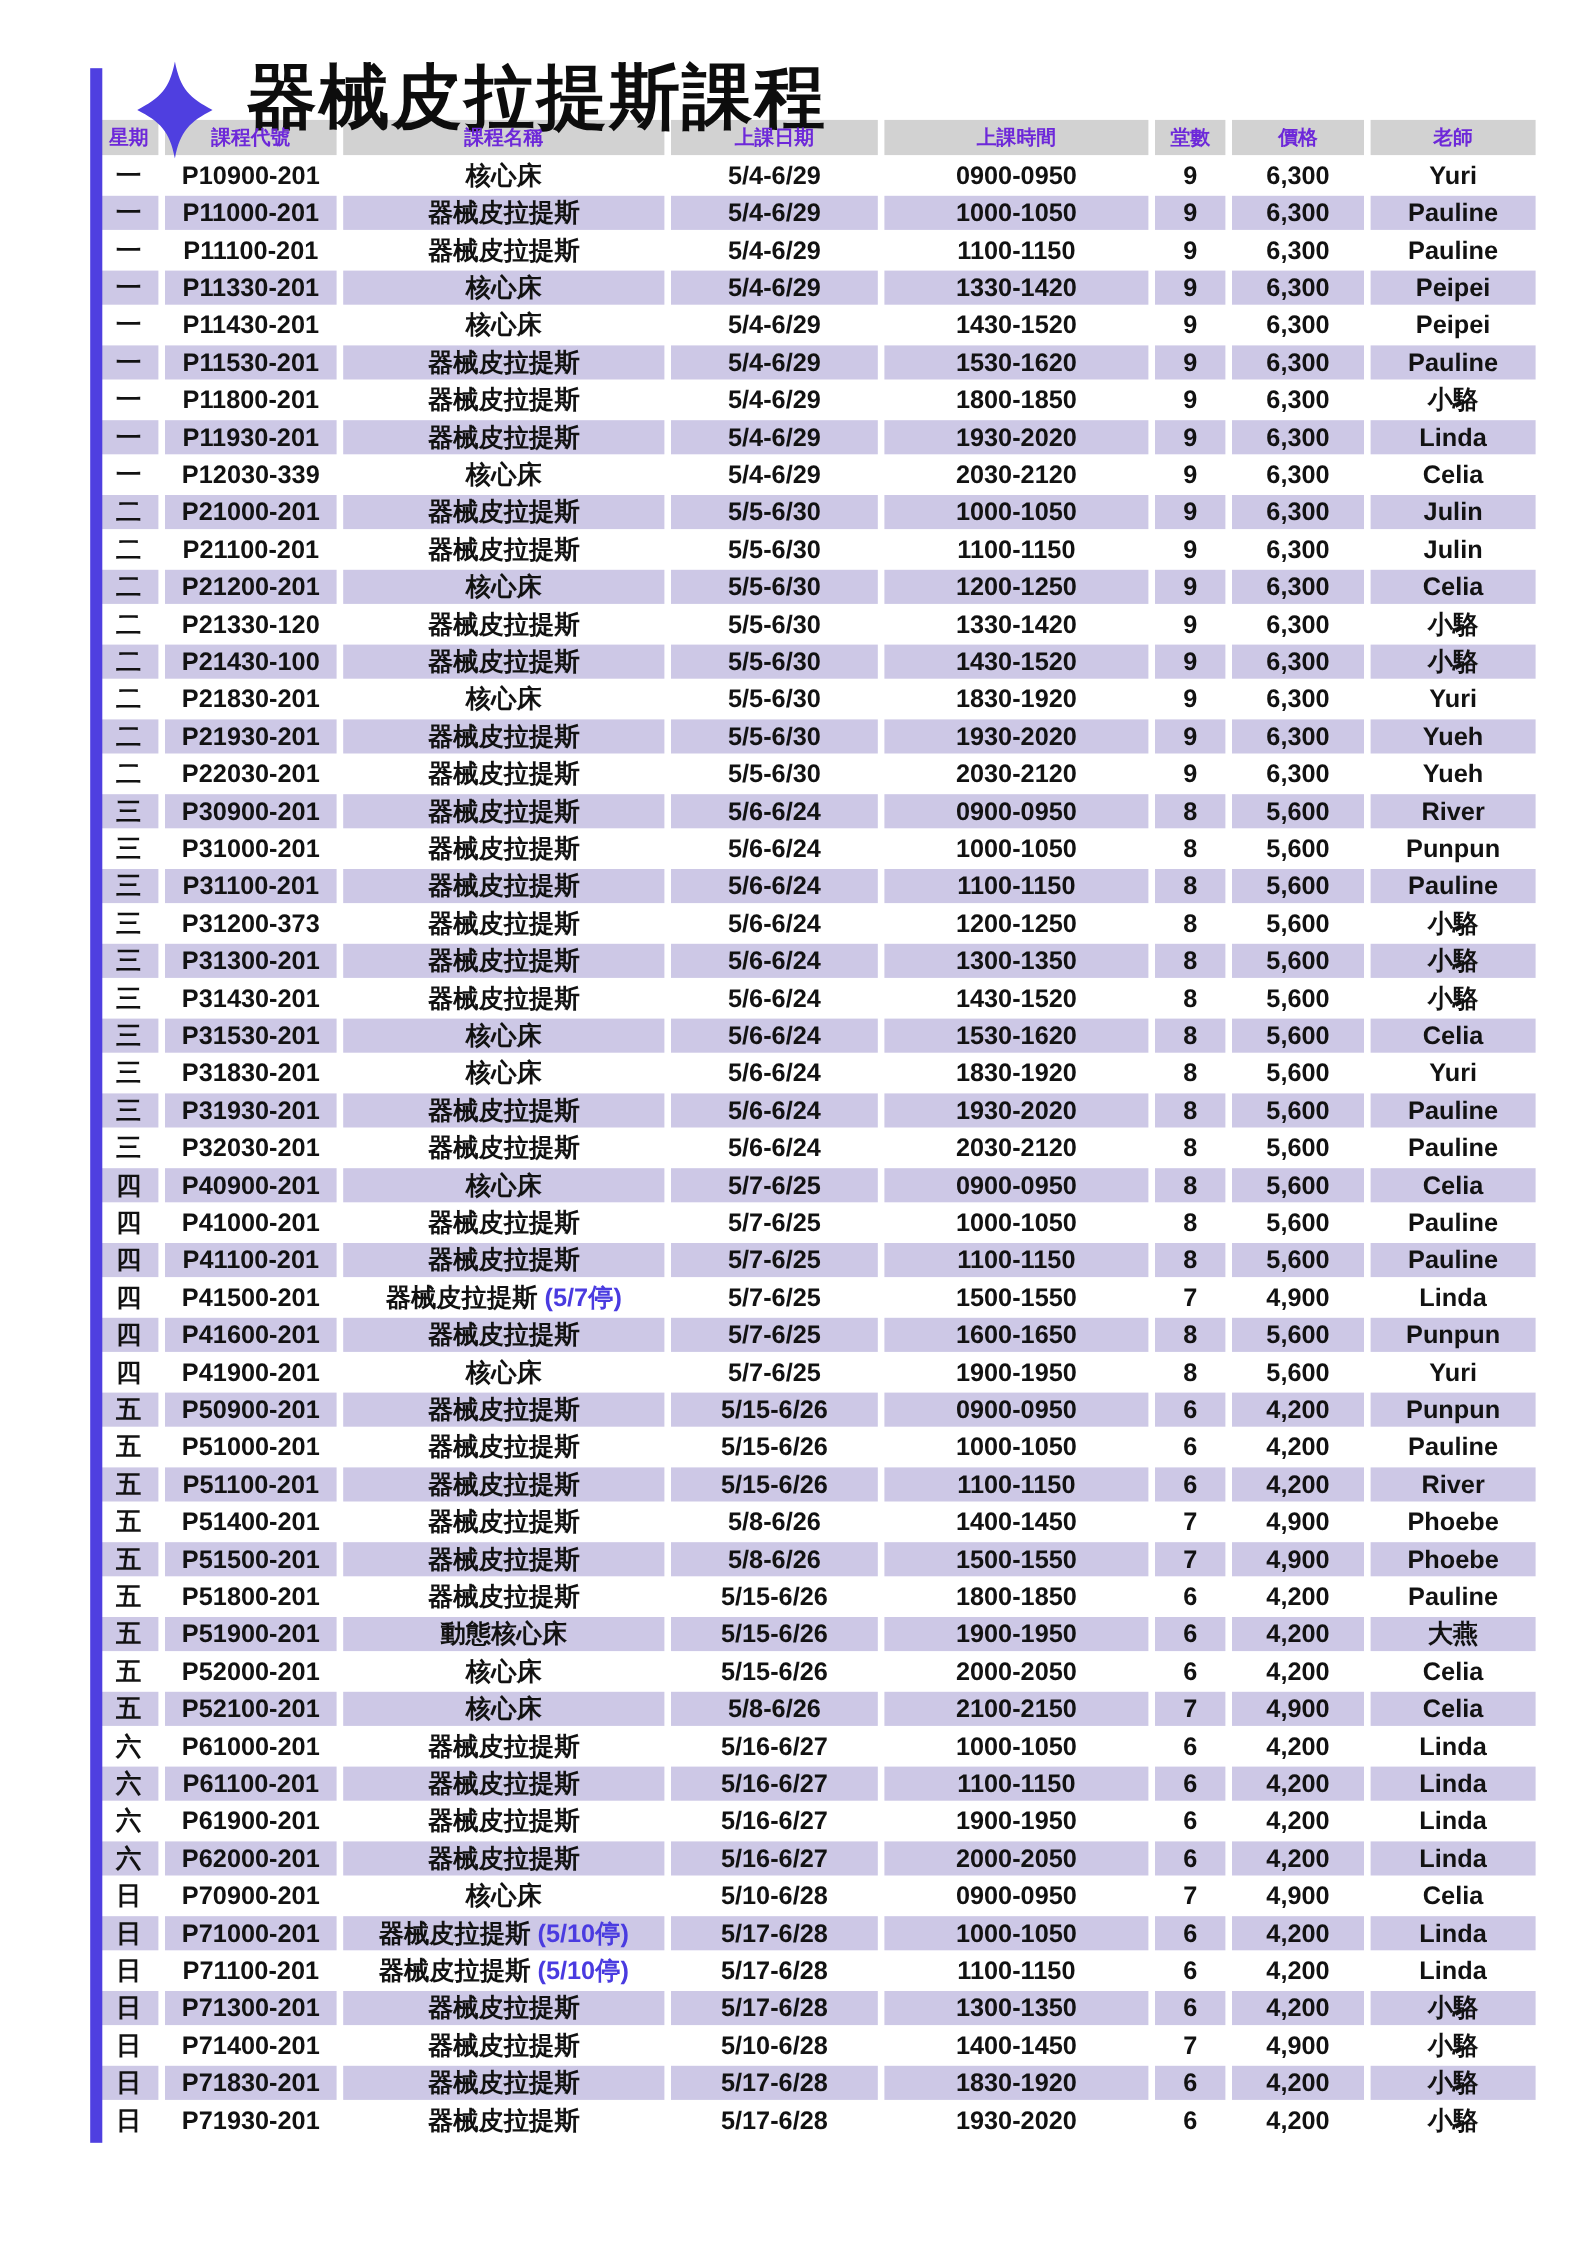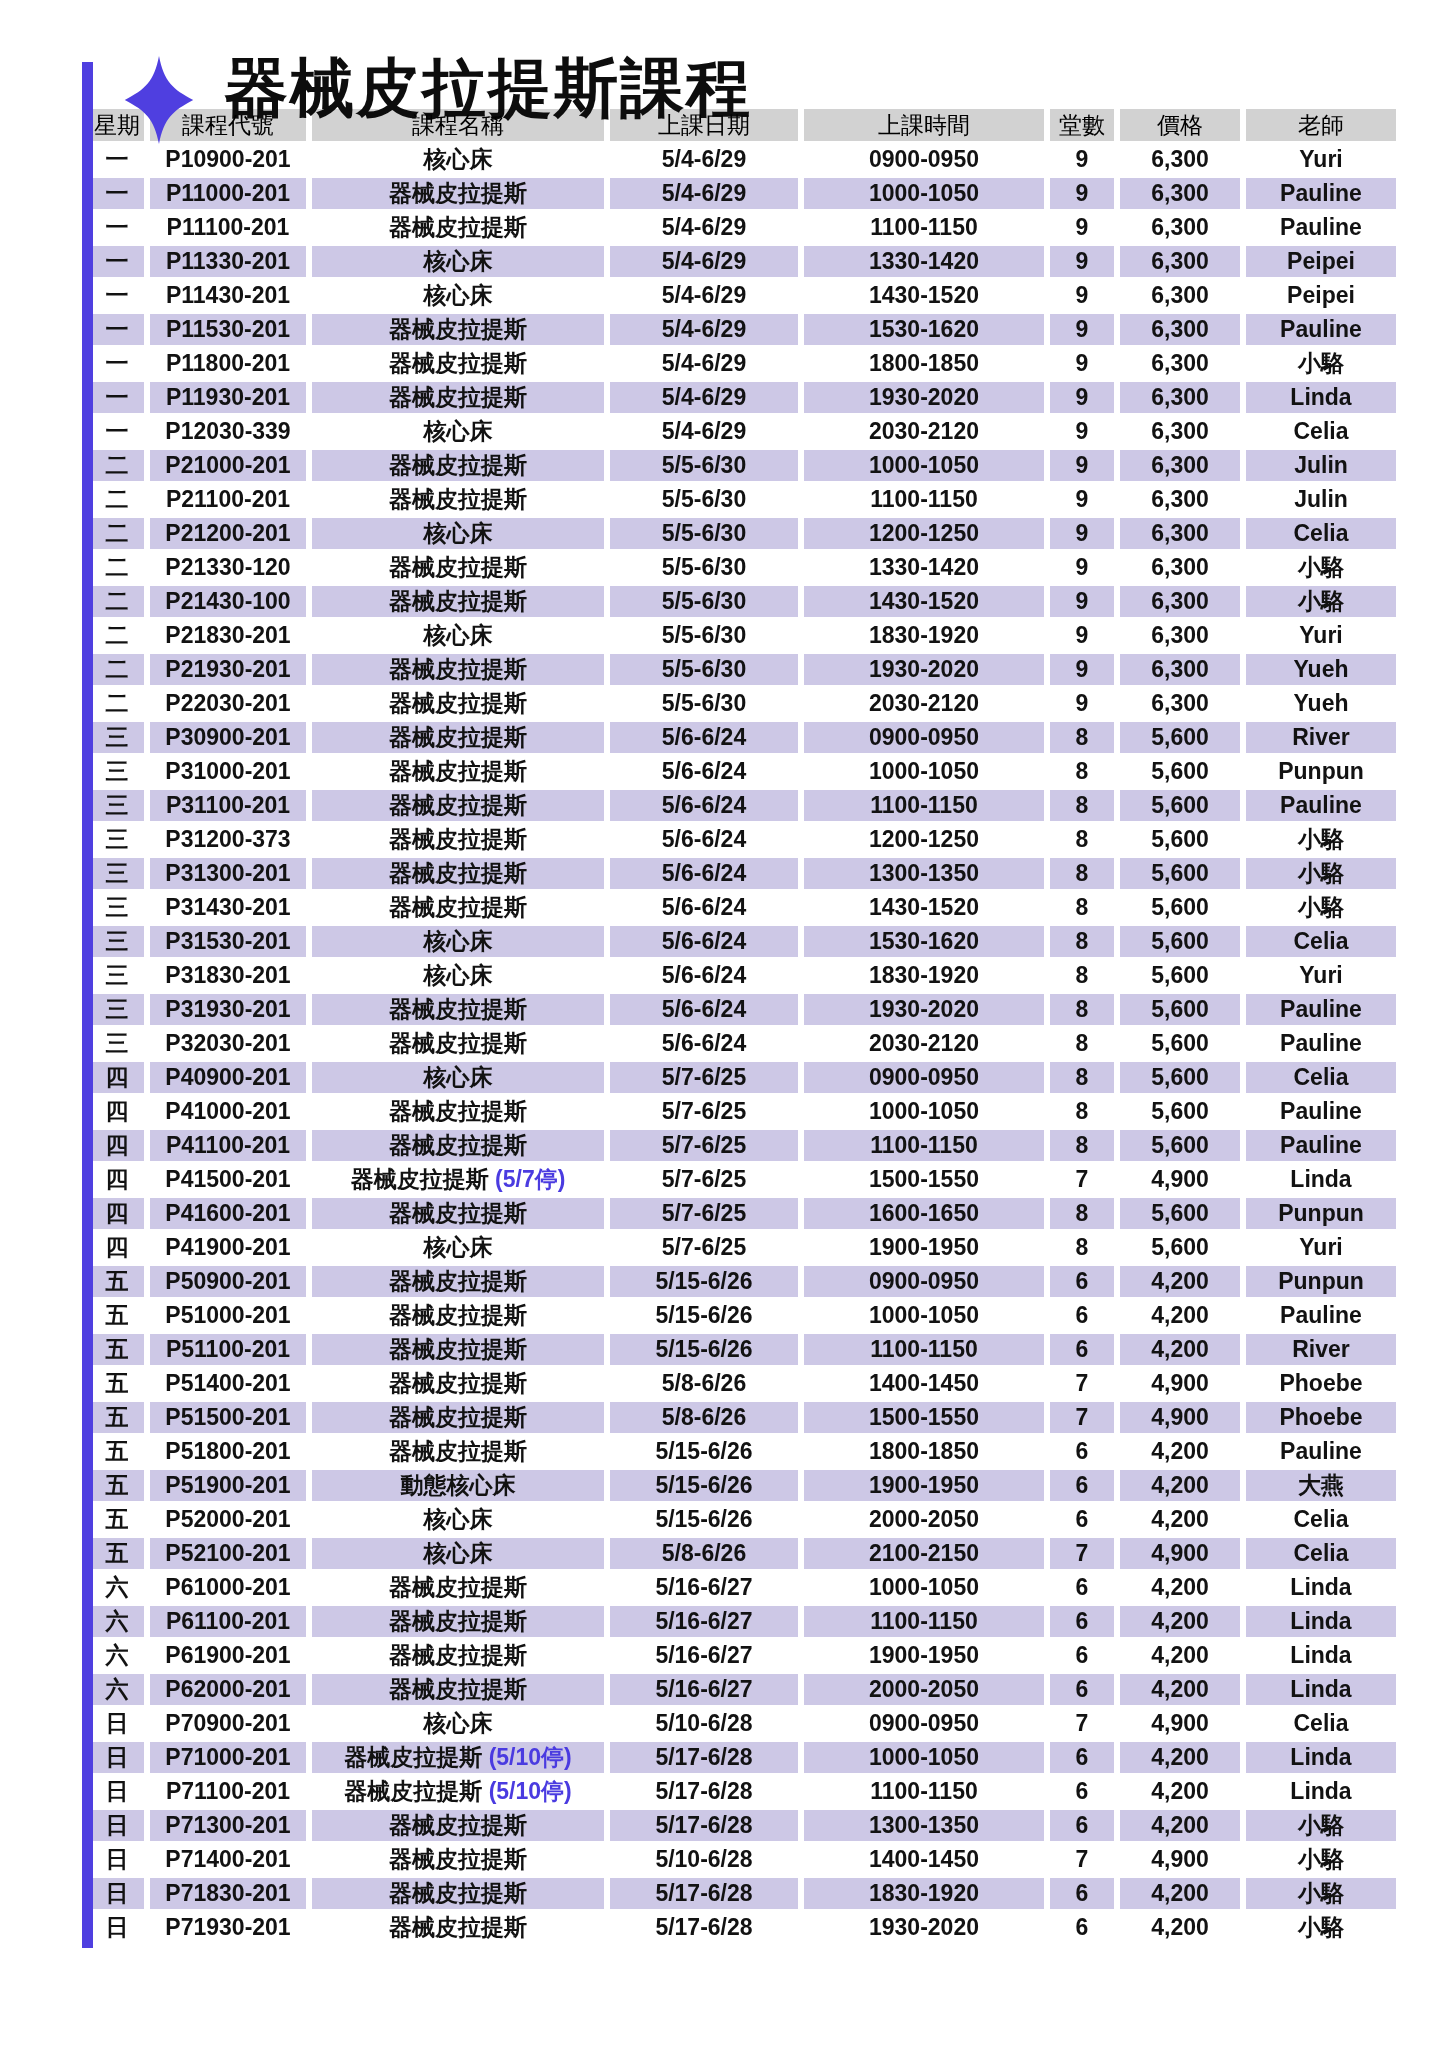--- a/index.html
+++ b/index.html
@@ -29,21 +29,21 @@
     font-size:64px;font-weight:900;letter-spacing:2px;color:#0d0d0d;
     line-height:1;white-space:nowrap;
   }
   table.schedule{
     margin-left:84px;margin-top:2px;
     width:1316px;table-layout:fixed;
     border-collapse:separate;border-spacing:6px 3px;
   }
   table.schedule th{
     background:var(--header-bg);
-    font-size:23px;font-weight:normal;color:#000000;
+    font-size:18px;font-weight:bold;color:#6d28d9;
     height:32px;padding:0;text-align:center;white-space:nowrap;
   }
   table.schedule td{
     font-size:23px;font-weight:bold;color:#121212;
     height:29px;padding:0;text-align:center;white-space:nowrap;
     background:#ffffff;
   }
   table.schedule tr.striped td{background:var(--stripe);}
   .name-note{color:var(--note-accent);font-weight:bold;}
   .footer-note{

